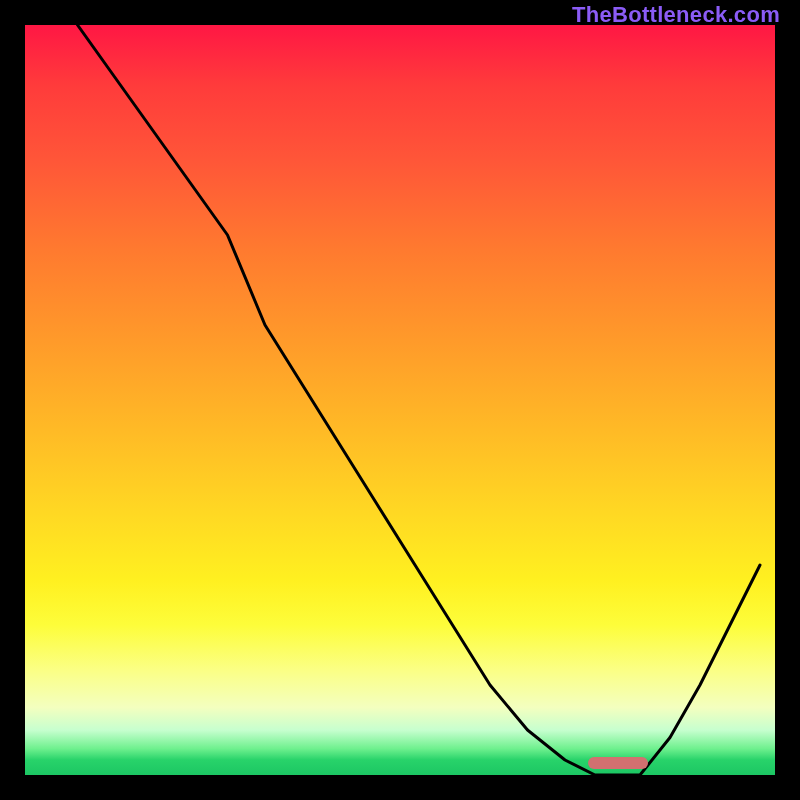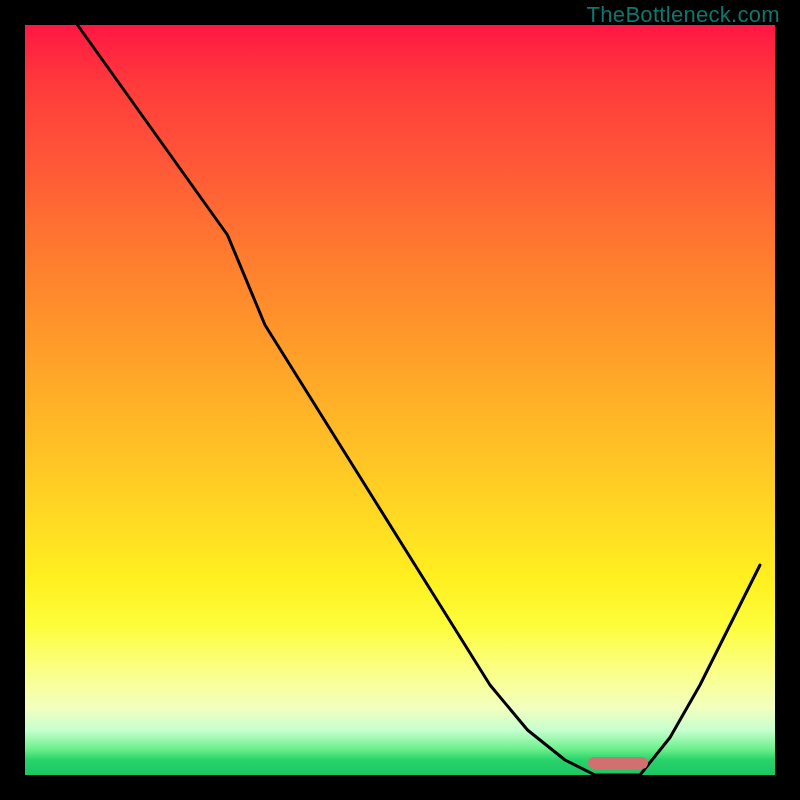--- a/index.html
+++ b/index.html
@@ -14,23 +14,23 @@
   .frame {
     position: relative;
     width: 800px;
     height: 800px;
     background: #000000;
   }
   .watermark {
     position: absolute;
     top: 2px;
     right: 20px;
-    color: #0f766e;
+    color: #8b5cf6;
     font-size: 22px;
-    font-weight: 400;
+    font-weight: 700;
     letter-spacing: 0.3px;
   }
   .plot-area {
     position: absolute;
     left: 25px;
     top: 25px;
     width: 750px;
     height: 750px;
     
     background: linear-gradient(

